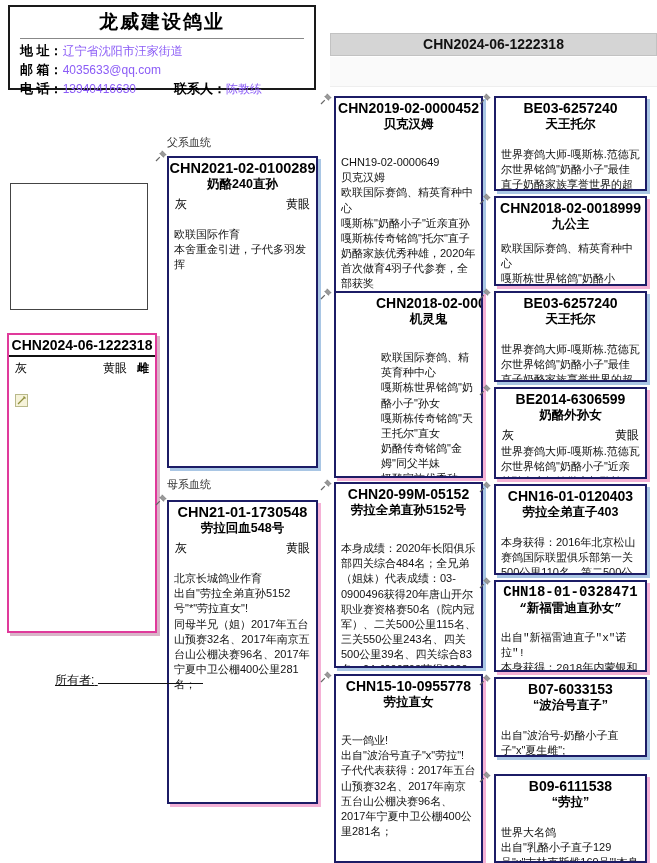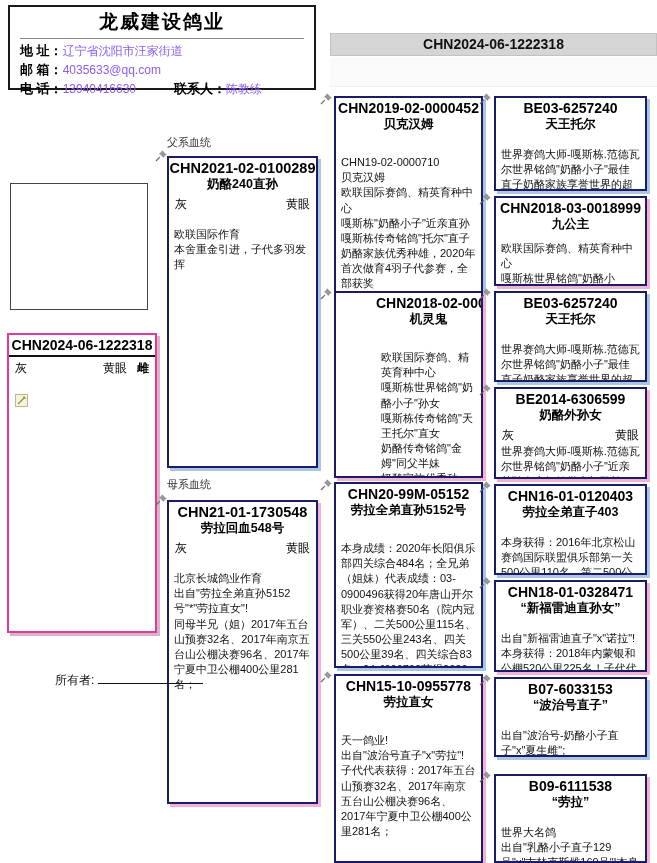--- a/index.html
+++ b/index.html
@@ -44,21 +44,21 @@
   .desc { font-size:11px; line-height:1.38; padding:0 5px; white-space:pre-line; color:#111; }
   .gap14 { margin-top:14px; } .gap22 { margin-top:22px; } .gap8 { margin-top:8px; }
 
   
   .pin { position:absolute; width:12px; height:12px; }
 
   
   .edit-ic { position:absolute; left:6px; top:58px; }
 
   
-  .owner { position:absolute; left:55px; top:672px; font-size:12px; color:#111; }
+  .owner { position:absolute; left:55px; top:672px; font-size:12px; color:#111;text-decoration:underline; }
   .owner .line { display:inline-block; width:105px; border-bottom:1px solid #111; height:12px; }
 </style>
 </head>
 <body>
 
 <div id="page">
 
   <div class="loft-box">
     <div class="loft-title">龙威建设鸽业</div>
     <div class="loft-rows">
@@ -109,21 +109,21 @@
       <span>黄眼</span>
     </div>
     <div class="desc gap14">北京长城鸽业作育
 出自"劳拉全弟直孙5152号"*"劳拉直女"!
 同母半兄（姐）2017年五台山预赛32名、2017年南京五台山公棚决赛96名、2017年宁夏中卫公棚400公里281名；</div>
   </div>
 
   <div class="pbox m" style="left:334px; top:96px; width:149px; height:227px;">
     <div class="ring">CHN2019-02-0000452</div>
     <div class="name">贝克汉姆</div>
-    <div class="desc gap22">CHN19-02-0000710
+    <div class="desc gap22">CHN19-02-0000649
 贝克汉姆
 欧联国际赛鸽、精英育种中心
 嘎斯栋"奶酪小子"近亲直孙嘎斯栋传奇铭鸽"托尔"直子
 奶酪家族优秀种雄，2020年首次做育4羽子代参赛，全部获奖</div>
   </div>
   <div class="pbox f" style="left:334px; top:291px; width:149px; height:187px;padding-left:40px;">
     <div class="ring">CHN2018-02-0004228</div>
     <div class="name">机灵鬼</div>
     <div class="desc gap22">欧联国际赛鸽、精英育种中心
 嘎斯栋世界铭鸽"奶酪小子"孙女
@@ -143,21 +143,21 @@
 出自"波治号直子"x"劳拉"!
 子代代表获得：2017年五台山预赛32名、2017年南京五台山公棚决赛96名、2017年宁夏中卫公棚400公里281名；</div>
   </div>
 
   <div class="pbox m" style="left:494px; top:96px; width:153px; height:95px;">
     <div class="ring">BE03-6257240</div>
     <div class="name">天王托尔</div>
     <div class="desc gap14">世界赛鸽大师-嘎斯栋.范德瓦尔世界铭鸽"奶酪小子"最佳直子奶酪家族享誉世界的超级种</div>
   </div>
   <div class="pbox f" style="left:494px; top:196px; width:153px; height:90px;">
-    <div class="ring">CHN2018-03-0018999</div>
+    <div class="ring">CHN2018-02-0018999</div>
     <div class="name">九公主</div>
     <div class="desc gap8">欧联国际赛鸽、精英育种中心
 嘎斯栋世界铭鸽"奶酪小子"孙女
 嘎斯栋传奇铭鸽"超级瑞克"直女</div>
   </div>
   <div class="pbox m" style="left:494px; top:291px; width:153px; height:91px;">
     <div class="ring">BE03-6257240</div>
     <div class="name">天王托尔</div>
     <div class="desc gap14">世界赛鸽大师-嘎斯栋.范德瓦尔世界铭鸽"奶酪小子"最佳直子奶酪家族享誉世界的超级种</div>
   </div>
@@ -168,21 +168,21 @@
       <span>灰</span>
       <span>黄眼</span>
     </div>
     <div class="desc">世界赛鸽大师-嘎斯栋.范德瓦尔世界铭鸽"奶酪小子"近亲外孙女全姐妹做出奶酪铭鸽"玛莉</div>
   </div>
   <div class="pbox m" style="left:494px; top:484px; width:153px; height:91px;">
     <div class="ring">CHN16-01-0120403</div>
     <div class="name">劳拉全弟直子403</div>
     <div class="desc gap14">本身获得：2016年北京松山赛鸽国际联盟俱乐部第一关500公里110名、第二500公里69名、</div>
   </div>
-  <div class="pbox f" style="left:494px; top:580px; width:153px; height:92px;">
+  <div class="pbox f" style="left:494px; top:580px; width:153px; height:92px;font-family:Liberation Mono, monospace;">
     <div class="ring">CHN18-01-0328471</div>
     <div class="name">“新福雷迪直孙女”</div>
     <div class="desc gap14">出自"新福雷迪直子"x"诺拉"!
 本身获得：2018年内蒙银和公棚520公里225名！子代代表成</div>
   </div>
   <div class="pbox m" style="left:494px; top:677px; width:153px; height:80px;">
     <div class="ring">B07-6033153</div>
     <div class="name">“波治号直子”</div>
     <div class="desc gap14">出自"波治号-奶酪小子直子"x"夏生雌";
 本身获得：2007年波治国家赛</div>

